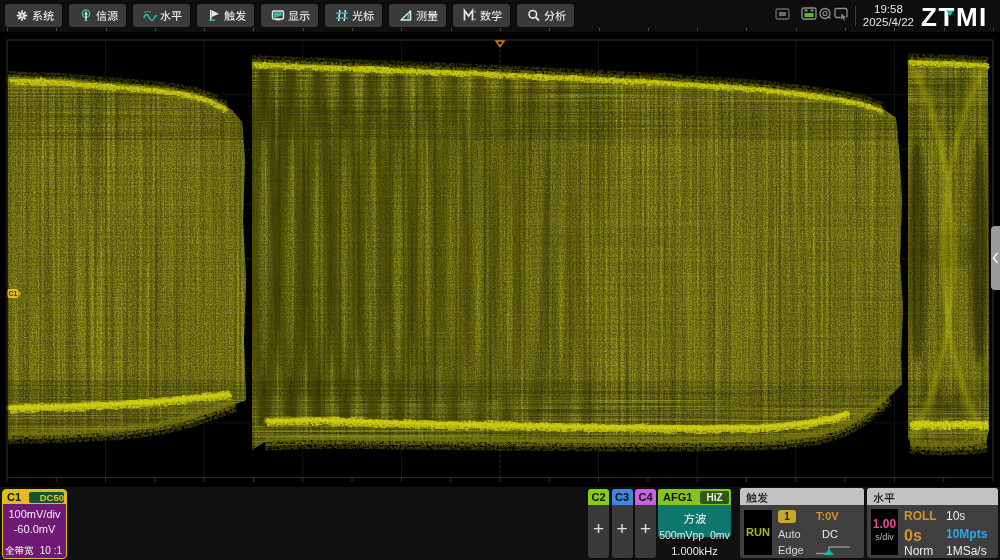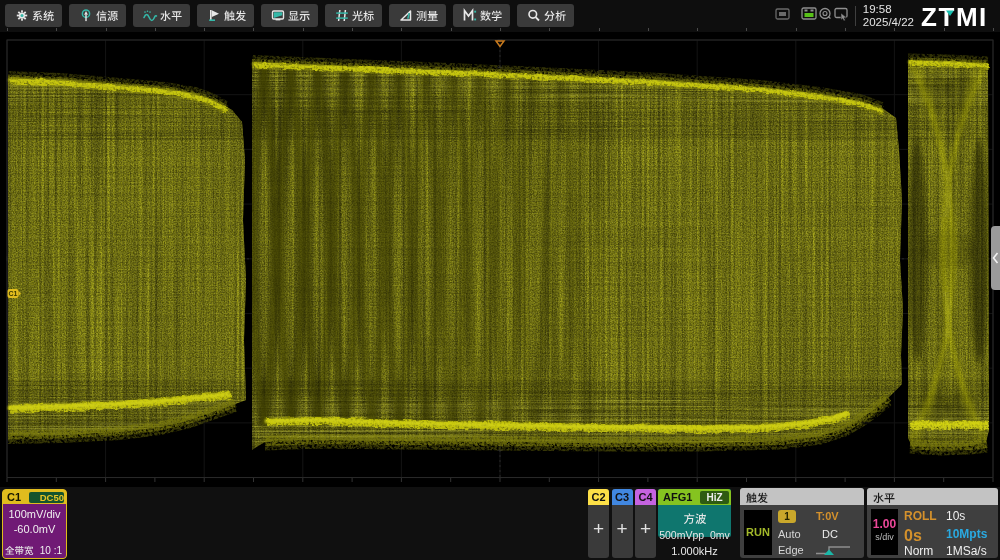--- a/index.html
+++ b/index.html
@@ -1,20 +1,20 @@
 <!DOCTYPE html>
 <html><head><meta charset="utf-8">
 <style>
 html,body{margin:0;padding:0;background:#000;width:1000px;height:560px;overflow:hidden}
 body{font-family:"Liberation Sans",sans-serif;position:relative}
 #hdr{position:absolute;left:0;top:0;width:1000px;height:32px;background:#0e0e0e}
 .mbtn{position:absolute;top:4px;width:57px;height:23px;background:#3a3a3a;border-radius:3px}
 #ticks{position:absolute;left:7px;top:28px;width:987px;height:3px;background:repeating-linear-gradient(to right,#4a4a4a 0 1px,transparent 1px 49.3px)}
 #bbar{position:absolute;left:0;top:487px;width:1000px;height:73px;background:#101010}
-#clock{position:absolute;right:86px;top:3px;text-align:left;color:#e4e4e4;font-size:11.5px;line-height:13px}
+#clock{position:absolute;right:86px;top:3px;text-align:center;color:#e4e4e4;font-size:11.5px;line-height:13px}
 #logo{position:absolute;left:921px;top:3px;color:#ffffff;font-size:25px;font-weight:bold;letter-spacing:1.5px;transform:scaleX(1.04);transform-origin:left}
 #sep{position:absolute;left:855px;top:6px;width:1px;height:20px;background:#3f3f3f}
 </style></head>
 <body>
 <div id="hdr">
     <div class="mbtn" style="left:5px"></div>
     <div class="mbtn" style="left:69px"></div>
     <div class="mbtn" style="left:133px"></div>
     <div class="mbtn" style="left:197px"></div>
     <div class="mbtn" style="left:261px"></div>
@@ -323,21 +323,21 @@
 <div style="position:absolute;left:2px;top:489px;width:63px;height:68px;background:#e0bc1e;border-radius:4px;border:1px solid #e0bc1e">
  <div style="position:absolute;left:4px;top:0px;color:#151500;font-weight:bold;font-size:11px;line-height:14px">C1</div>
  <div style="position:absolute;right:2px;top:1.5px;width:35px;height:11px;background:#14532d;border-radius:2px;color:#e8c426;font-weight:bold;font-size:9.5px;text-align:right;line-height:11px">DC50</div>
  <div style="position:absolute;left:0px;top:14px;width:63px;height:54px;background:#701a75;border-radius:0 0 3px 3px">
    <div style="position:absolute;left:0;top:4px;width:100%;text-align:center;color:#f0f0f0;font-size:11px">100mV/div</div>
    <div style="position:absolute;left:0;top:19px;width:100%;text-align:center;color:#f0f0f0;font-size:11px">‑60.0mV</div>
    <div style="position:absolute;right:4px;bottom:2px;color:#f0f0f0;font-size:10px">10 :1</div>
  </div>
 </div>
 <div style="position:absolute;left:588px;top:489px;width:21px;height:69px;background:#3a3a3a;border-radius:3px"></div>
-<div style="position:absolute;left:588px;top:489px;width:21px;height:16px;background:#fde047;border-radius:3px 3px 0 0;color:#111;font-weight:bold;font-size:11px;text-align:center;line-height:16px">C2</div>
+<div style="position:absolute;left:588px;top:489px;width:21px;height:16px;background:#84cc16;border-radius:3px 3px 0 0;color:#111;font-weight:bold;font-size:11px;text-align:center;line-height:16px">C2</div>
 <div style="position:absolute;left:588px;top:518px;width:21px;text-align:center;color:#e0e0e0;font-size:19px;font-weight:300">+</div>
 <div style="position:absolute;left:611.5px;top:489px;width:21px;height:69px;background:#3a3a3a;border-radius:3px"></div>
 <div style="position:absolute;left:611.5px;top:489px;width:21px;height:16px;background:#4187e0;border-radius:3px 3px 0 0;color:#111;font-weight:bold;font-size:11px;text-align:center;line-height:16px">C3</div>
 <div style="position:absolute;left:611.5px;top:518px;width:21px;text-align:center;color:#e0e0e0;font-size:19px;font-weight:300">+</div>
 <div style="position:absolute;left:635px;top:489px;width:21px;height:69px;background:#3a3a3a;border-radius:3px"></div>
 <div style="position:absolute;left:635px;top:489px;width:21px;height:16px;background:#c563e0;border-radius:3px 3px 0 0;color:#111;font-weight:bold;font-size:11px;text-align:center;line-height:16px">C4</div>
 <div style="position:absolute;left:635px;top:518px;width:21px;text-align:center;color:#e0e0e0;font-size:19px;font-weight:300">+</div>
 <div style="position:absolute;left:658px;top:489px;width:73px;height:48px;background:#0f766e;border-radius:2px">
  <div style="position:absolute;left:0;top:0;width:73px;height:16px;background:#85c320;border-radius:3px 3px 0 0">
    <div style="position:absolute;left:5px;top:0;color:#111;font-weight:bold;font-size:11px;line-height:16px">AFG1</div>

